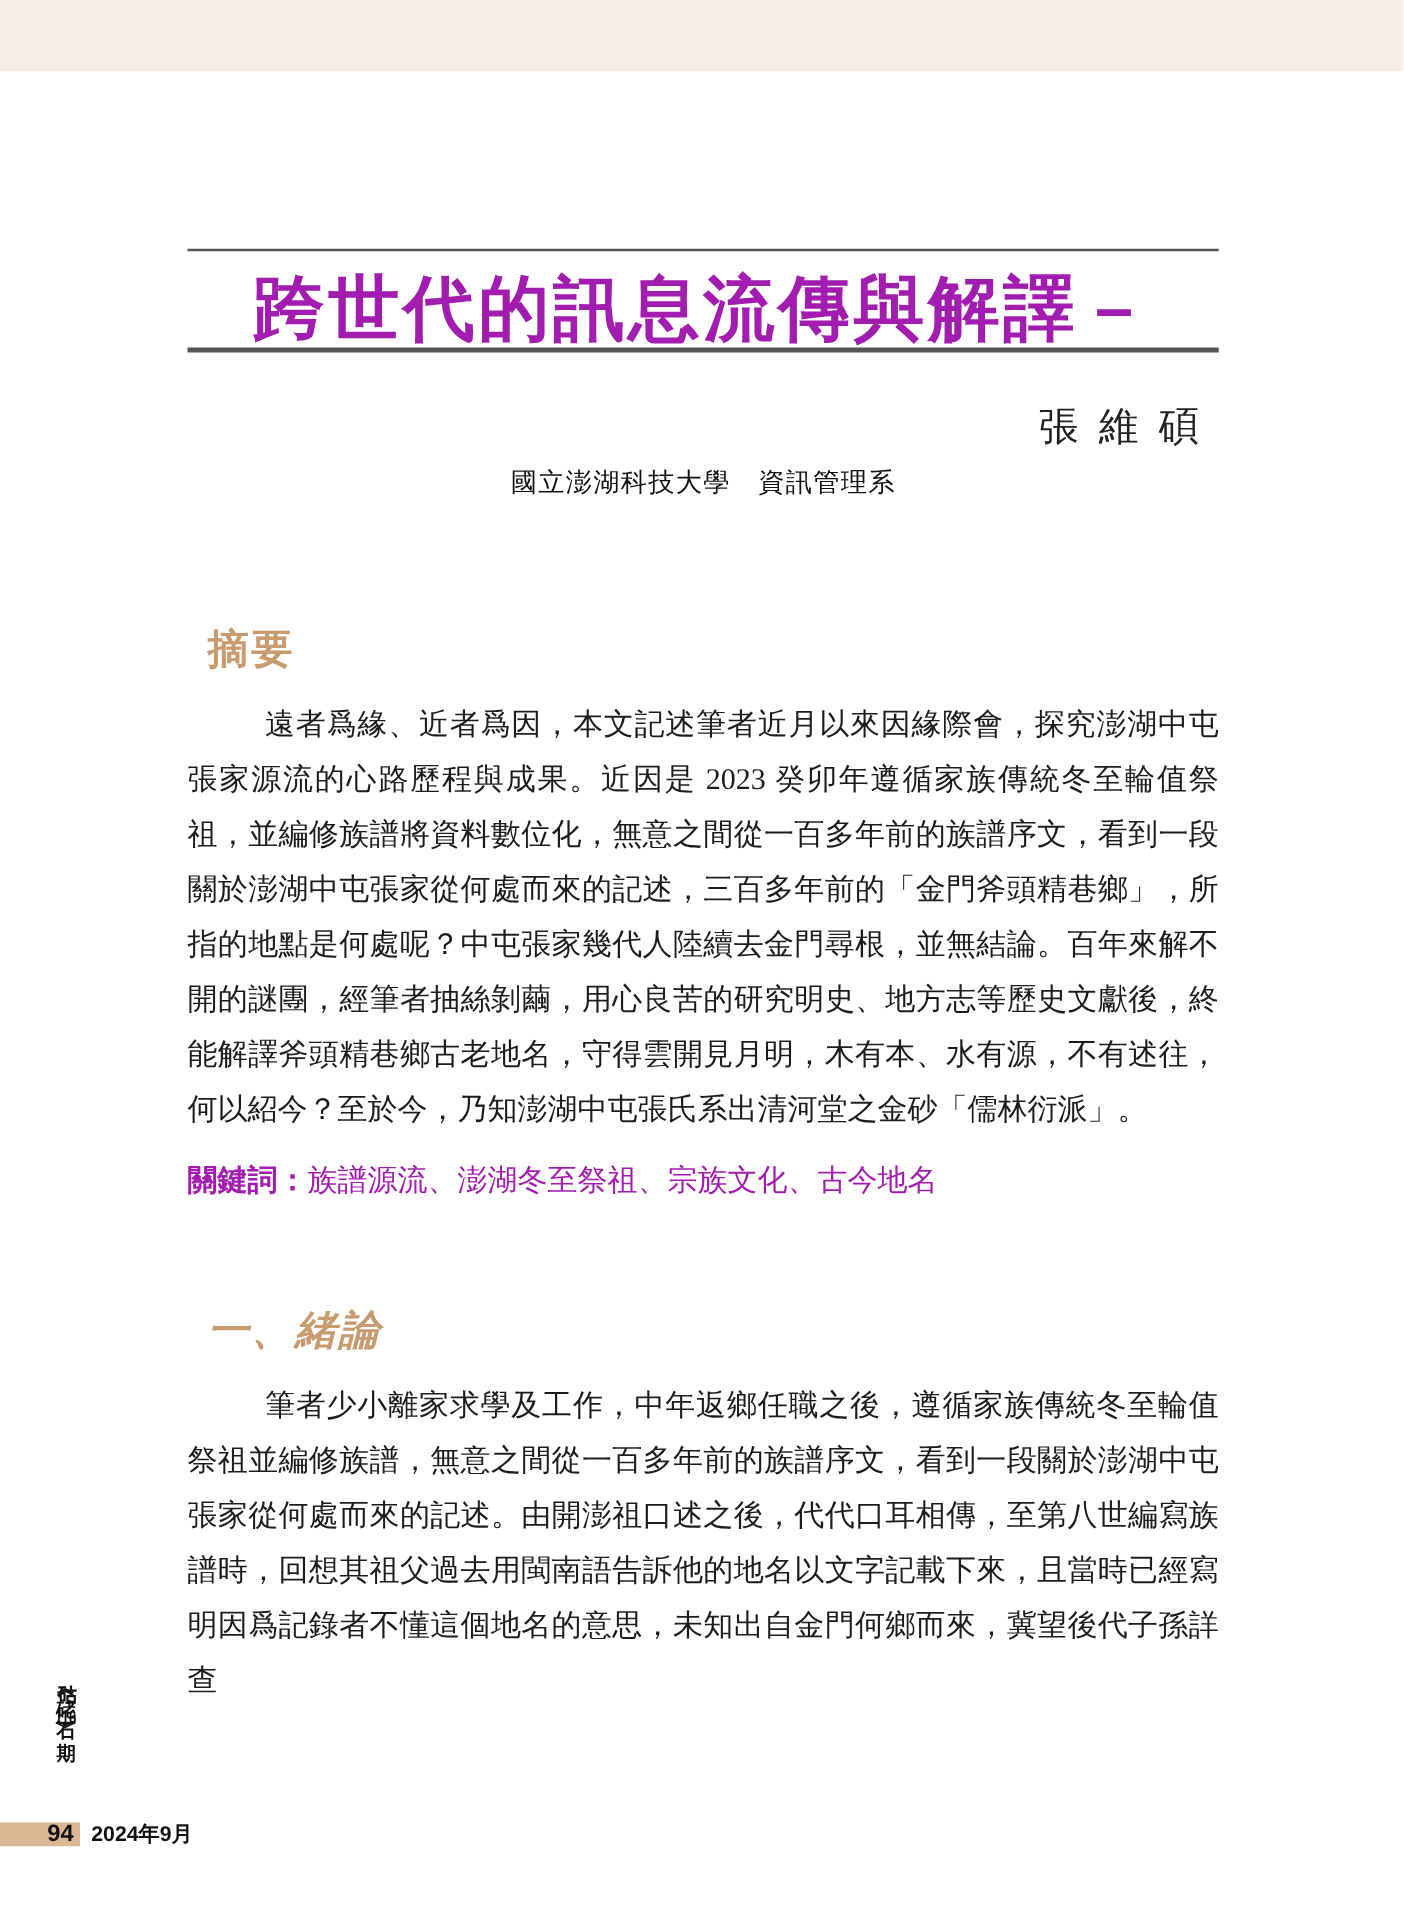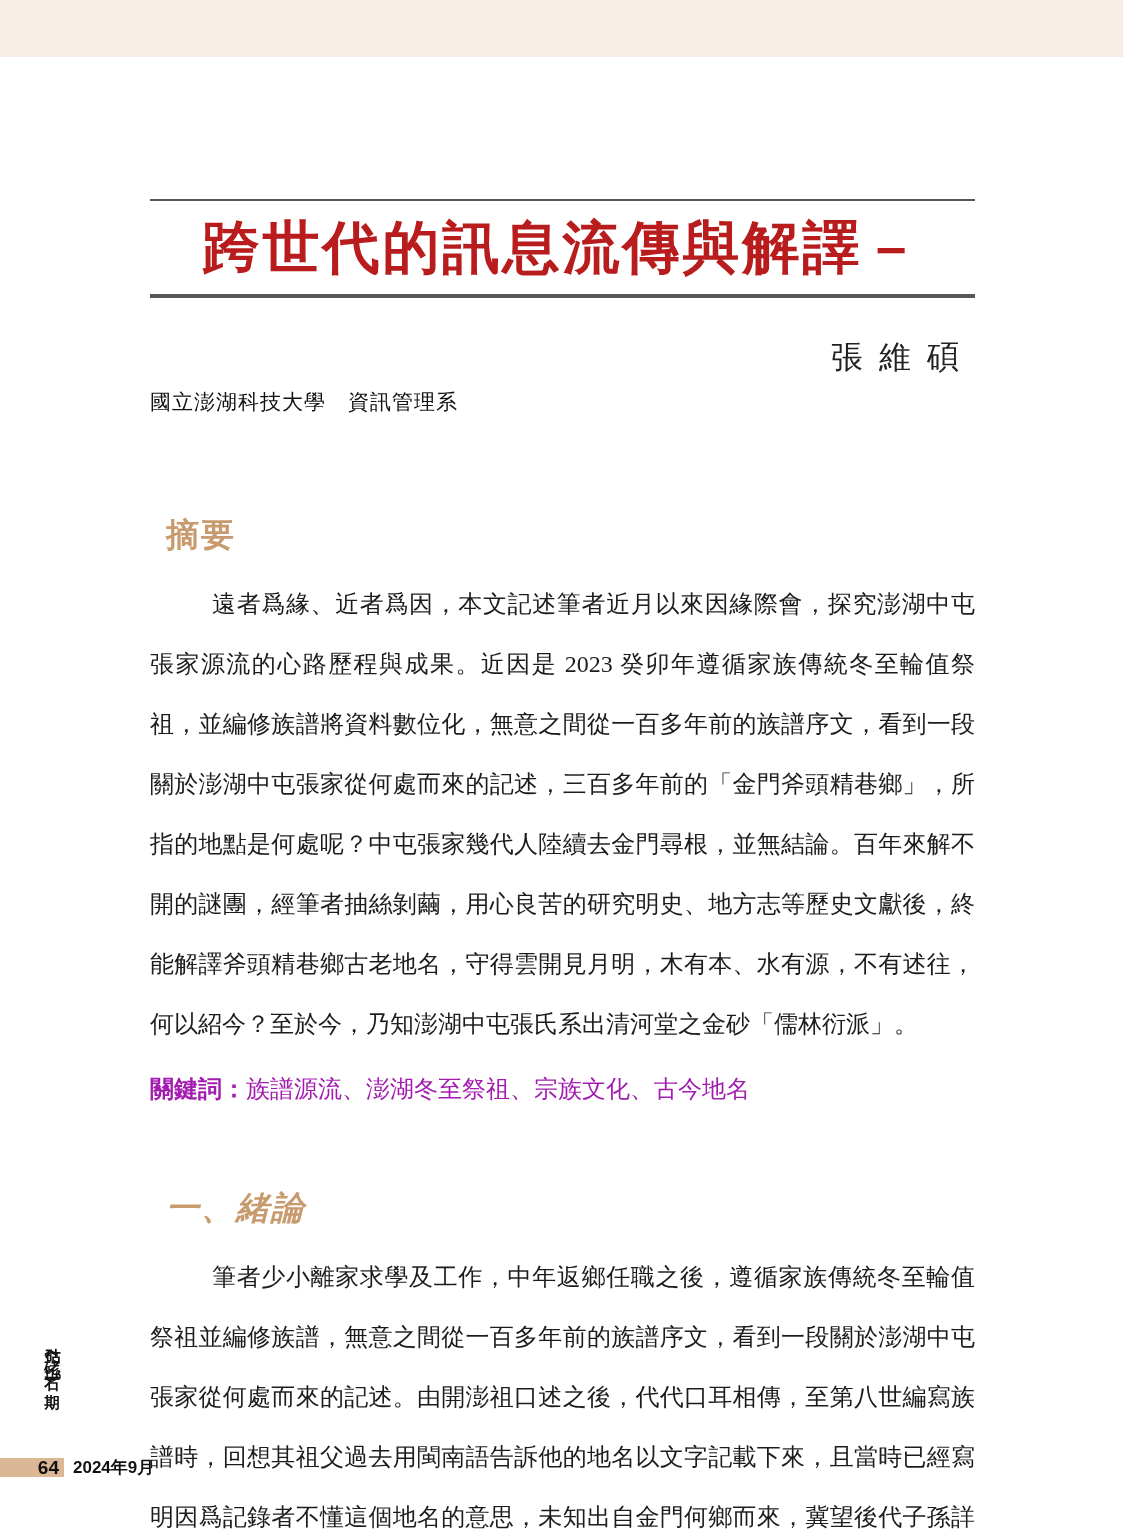--- a/index.html
+++ b/index.html
@@ -18,59 +18,60 @@
     background: #f8ece6;
   }
   .content {
     margin-left: 150px;
     width: 825px;
   }
   .title-block { margin-top: 142px; }
   .rule { border-top: 2px solid #55565a; height: 0; }
   .title-line {
     margin: 0;
-    height: 93px;
+    height: 77px;
     line-height: 93px;
     text-align: center;
     font-family: "Liberation Serif", "DejaVu Serif", serif;
     font-weight: 700;
     font-size: 57px;
     letter-spacing: 3px;
-    color: #b91c1c;
+    color: #a21caf;
     white-space: nowrap;
   }
   .author {
     margin-top: 38px;
     text-align: right;
     font-size: 32px;
     letter-spacing: 16px;
     text-indent: 16px;
     color: #222222;
   }
   .affiliation {
     margin-top: 8px;
+    text-align: center;
     font-family: "Liberation Sans", "DejaVu Sans", sans-serif;
     font-size: 21px;
     letter-spacing: 1px;
     color: #111111;
   }
   .section-heading {
     margin: 16px;
     font-family: "Liberation Sans", "DejaVu Sans", sans-serif;
     font-weight: 700;
     font-size: 33px;
     letter-spacing: 2px;
     color: #c89b6e;
   }
   .abstract-heading { margin-top: 97px; }
   .intro-heading { margin-top: 80px; font-style: italic; }
   .body-text {
     margin: 14px 0 0 0;
     font-size: 24px;
-    line-height: 60px;
+    line-height: 44px;
     text-align: justify;
     text-indent: 62px;
     color: #1c1c1c;
   }
   .keywords {
     margin: 18px 0 16px 0;
     font-size: 24px;
     line-height: 34px;
     color: #a21caf;
   }
@@ -142,17 +143,17 @@
 
     <p class="keywords"><span class="kw-label">關鍵詞</span><span class="kw-label">：</span><span>族譜源流、澎湖冬至祭祖、宗族文化、古今地名</span></p>
 
     <h2 class="section-heading intro-heading">一、緒論</h2>
     <p class="body-text">筆者少小離家求學及工作，中年返鄉任職之後，遵循家族傳統冬至輪值祭祖並編修族譜，無意之間從一百多年前的族譜序文，看到一段關於澎湖中屯張家從何處而來的記述。由開澎祖口述之後，代代口耳相傳，至第八世編寫族譜時，回想其祖父過去用閩南語告訴他的地名以文字記載下來，且當時已經寫明因爲記錄者不懂這個地名的意思，未知出自金門何鄉而來，冀望後代子孫詳查</p>
   </div>
 
   <div>
     <div class="journal-vertical"><span>《硓𥑮石》</span><span class="issue-no">116</span><span>期</span></div>
     <div class="page-num-bar">
-      <span class="page-num">64</span>
+      <span class="page-num">94</span>
     </div>
     <div class="issue-date">2024年9月</div>
   </div>
 </div>
 
 </body></html>

